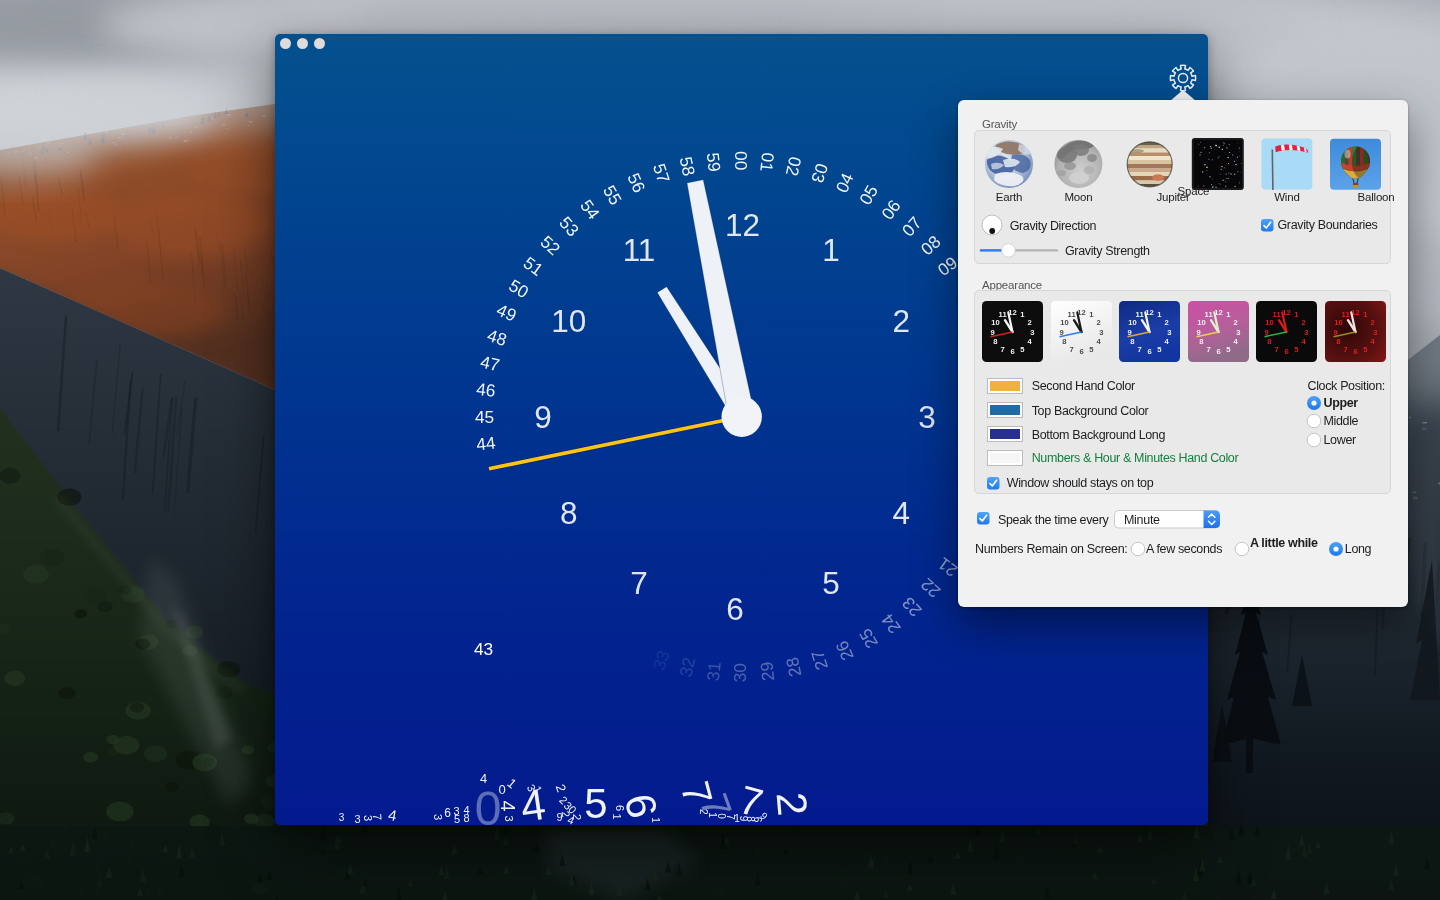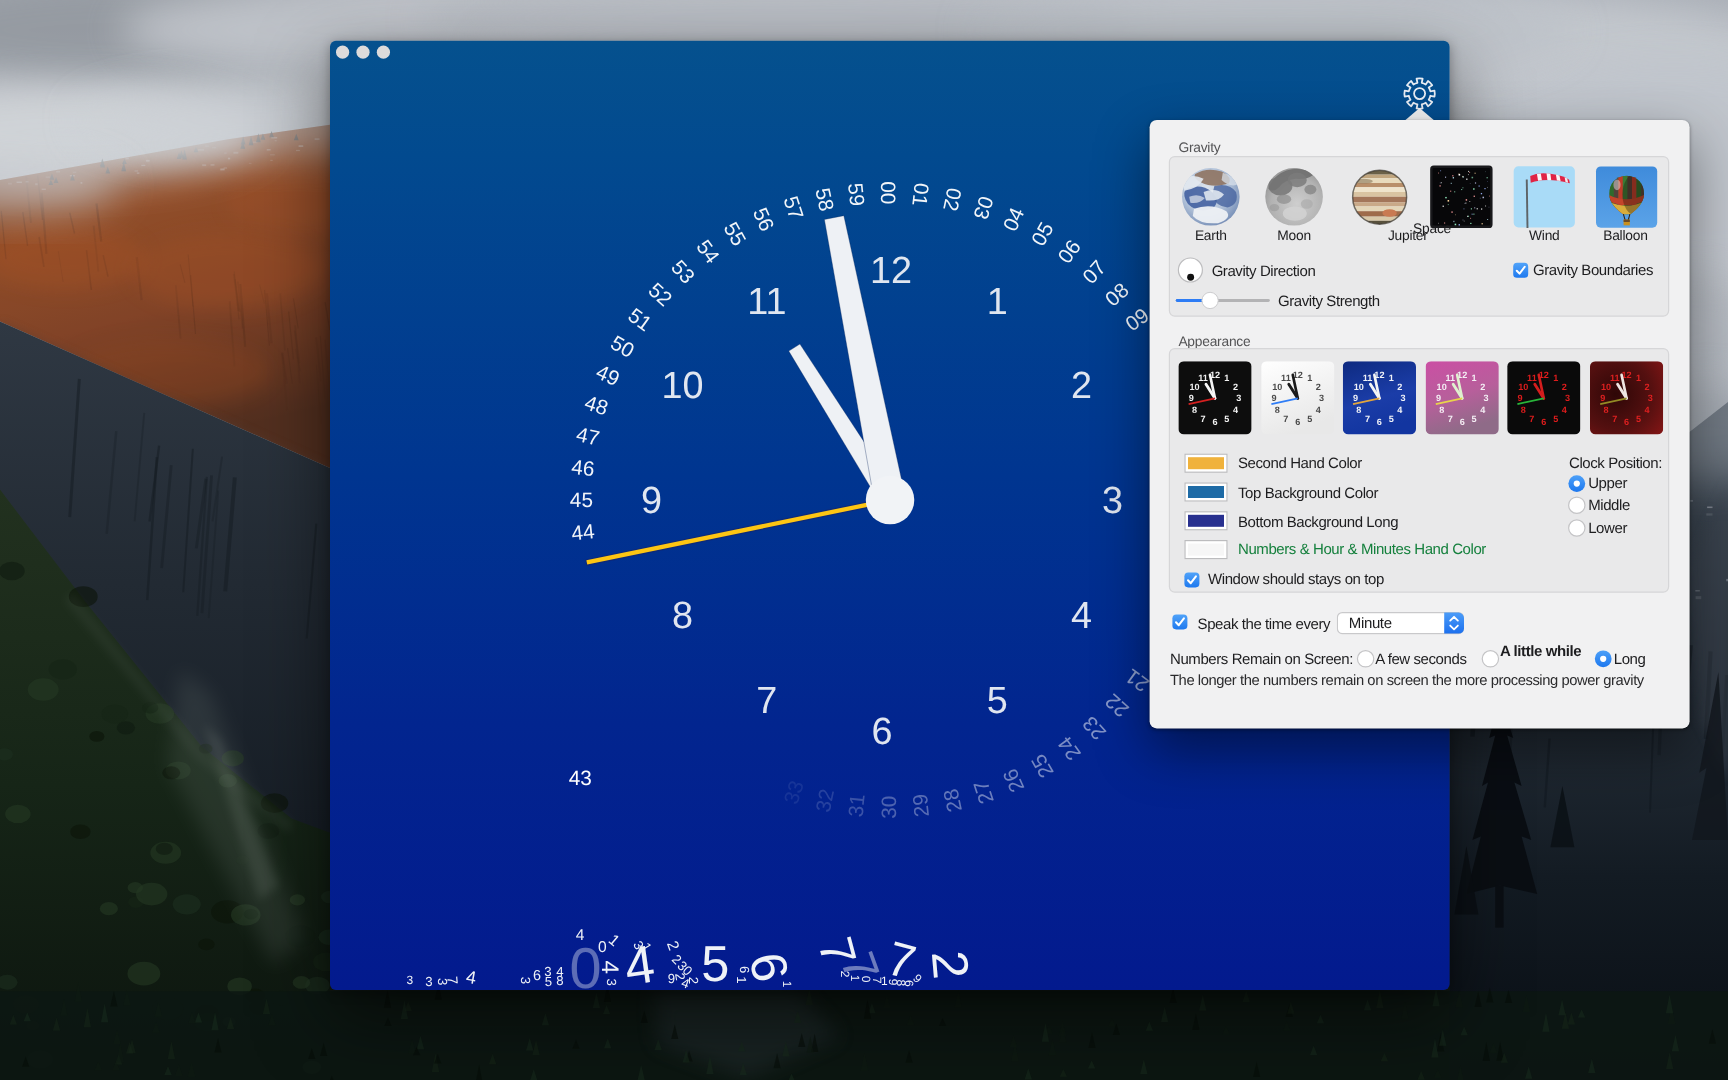--- a/index.html
+++ b/index.html
@@ -729,21 +729,21 @@
         <line x1="394.8" y1="78.5" x2="396.3" y2="83.5" stroke="#2b2119" stroke-width="0.9"></line>
         <line x1="400.2" y1="78.5" x2="398.9" y2="83.5" stroke="#2b2119" stroke-width="0.9"></line>
         <rect x="395" y="83" width="5.2" height="4.8" fill="#c8901e"></rect>
         <rect x="395" y="83" width="5.2" height="2" fill="#6b4a26"></rect>
       </svg>
       <div style="position:absolute;left:11px;top:89.5px;width:80px;height:14px;line-height:14px;text-align:center;font-size:11.5px;color:#1d1d1f;letter-spacing:-0.2px">Earth</div>
       <div style="position:absolute;left:80.4px;top:89.5px;width:80px;height:14px;line-height:14px;text-align:center;font-size:11.5px;color:#1d1d1f;letter-spacing:-0.2px">Moon</div>
       <div style="position:absolute;left:151.7px;top:89.5px;width:80px;height:14px;line-height:14px;text-align:right;font-size:11.5px;color:#1d1d1f;letter-spacing:-0.2px">Jupiter</div>
       <div style="position:absolute;left:219.6px;top:84px;width:80px;height:14px;line-height:14px;font-size:11.5px;color:#1d1d1f;letter-spacing:-0.2px">Space</div>
       <div style="position:absolute;left:288.9px;top:89.5px;width:80px;height:14px;line-height:14px;text-align:center;font-size:11.5px;color:#1d1d1f;letter-spacing:-0.2px">Wind</div>
-      <div style="position:absolute;left:356.5px;top:89.5px;width:80px;height:14px;line-height:14px;text-align:center;font-size:11.5px;color:#1d1d1f;letter-spacing:-0.2px">Balloon</div>
+      <div style="position:absolute;left:356.5px;top:89.5px;width:80px;height:14px;line-height:14px;text-align:right;font-size:11.5px;color:#1d1d1f;letter-spacing:-0.2px">Balloon</div>
       <svg width="26" height="26" viewBox="0 0 26 26" style="position:absolute;left:20.8px;top:112.4px">
         <circle cx="13" cy="13" r="10" fill="#fff" stroke="#bdbdbf" stroke-width="1"></circle>
         <circle cx="13.2" cy="19" r="2.9" fill="#111"></circle>
       </svg>
       <div style="position:absolute;left:51.7px;top:116.5px;height:18px;line-height:18px;font-size:12.5px;color:#1d1d1f;letter-spacing:-0.35px;font-weight:normal;white-space:nowrap">Gravity Direction</div>
       <svg width="14.5" height="14.5" viewBox="0 0 14.5 14.5" style="position:absolute;left:302px;top:118.2px">
         <defs>
           <linearGradient id="cbg" x1="0" y1="0" x2="0" y2="1">
             <stop offset="0" stop-color="#51a3f9"></stop>
             <stop offset="1" stop-color="#1e79ef"></stop>
@@ -927,21 +927,21 @@
       <svg width="16" height="16" viewBox="0 0 16 16" style="position:absolute;left:347.8px;top:295.1px">
         <defs>
           <linearGradient id="rbg" x1="0" y1="0" x2="0" y2="1">
             <stop offset="0" stop-color="#4da0f8"></stop>
             <stop offset="1" stop-color="#1d78ef"></stop>
           </linearGradient>
         </defs>
         <circle cx="8" cy="8" r="7" fill="url(#rbg)"></circle>
         <circle cx="8" cy="8" r="2.6" fill="#fff"></circle>
       </svg>
-      <div style="position:absolute;left:365.5px;top:294.1px;height:18px;line-height:18px;font-size:12.5px;color:#1d1d1f;letter-spacing:-0.35px;font-weight:normal;white-space:nowrap">Upper</div>
+      <div style="position:absolute;left:365.5px;top:294.1px;height:18px;line-height:18px;font-size:12.5px;color:#1d1d1f;letter-spacing:-0.35px;font-weight:bold;white-space:nowrap">Upper</div>
       <svg width="16" height="16" viewBox="0 0 16 16" style="position:absolute;left:347.8px;top:313.2px">
         <circle cx="8" cy="8" r="6.8" fill="#fff" stroke="#c4c4c6" stroke-width="1"></circle>
       </svg>
       <div style="position:absolute;left:365.5px;top:312.2px;height:18px;line-height:18px;font-size:12.5px;color:#1d1d1f;letter-spacing:-0.35px;font-weight:normal;white-space:nowrap">Middle</div>
       <svg width="16" height="16" viewBox="0 0 16 16" style="position:absolute;left:347.8px;top:331.9px">
         <circle cx="8" cy="8" r="6.8" fill="#fff" stroke="#c4c4c6" stroke-width="1"></circle>
       </svg>
       <div style="position:absolute;left:365.5px;top:330.9px;height:18px;line-height:18px;font-size:12.5px;color:#1d1d1f;letter-spacing:-0.35px;font-weight:normal;white-space:nowrap">Lower</div>
       <svg width="14.5" height="14.5" viewBox="0 0 14.5 14.5" style="position:absolute;left:18px;top:411px">
         <defs>
@@ -980,14 +980,13 @@
         <defs>
           <linearGradient id="rbg" x1="0" y1="0" x2="0" y2="1">
             <stop offset="0" stop-color="#4da0f8"></stop>
             <stop offset="1" stop-color="#1d78ef"></stop>
           </linearGradient>
         </defs>
         <circle cx="8" cy="8" r="7" fill="url(#rbg)"></circle>
         <circle cx="8" cy="8" r="2.6" fill="#fff"></circle>
       </svg>
       <div style="position:absolute;left:386.8px;top:439.6px;height:18px;line-height:18px;font-size:12.5px;color:#1d1d1f;letter-spacing:-0.35px;font-weight:normal;white-space:nowrap">Long</div>
-      <div style="position:absolute;left:17px;top:457.6px;height:18px;line-height:18px;font-size:12.3px;color:#2b2b2d;letter-spacing:-0.35px;font-weight:normal;white-space:nowrap">The longer the numbers remain on screen the more processing power gravity</div>
     </div>
 </div>
 </body></html>

